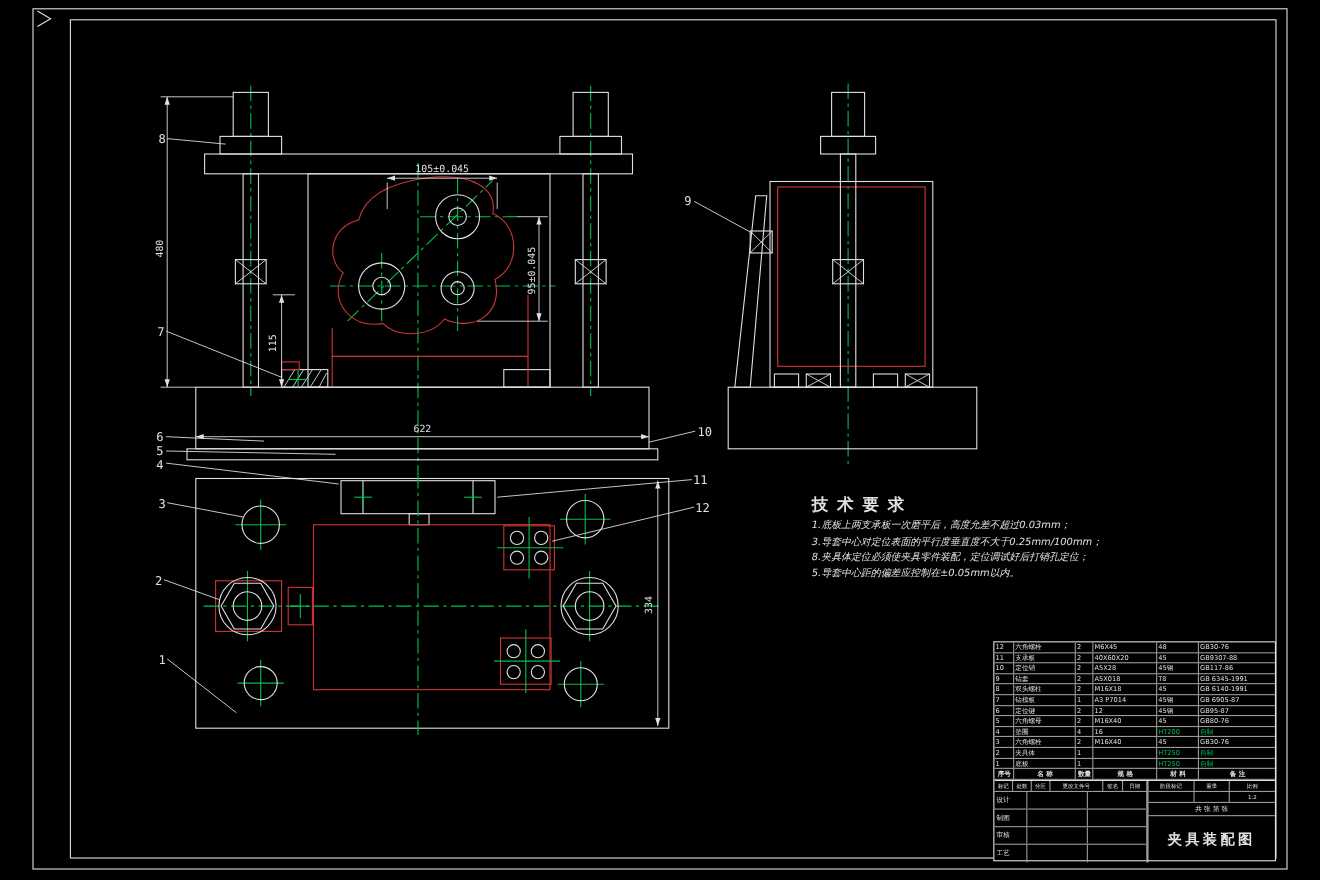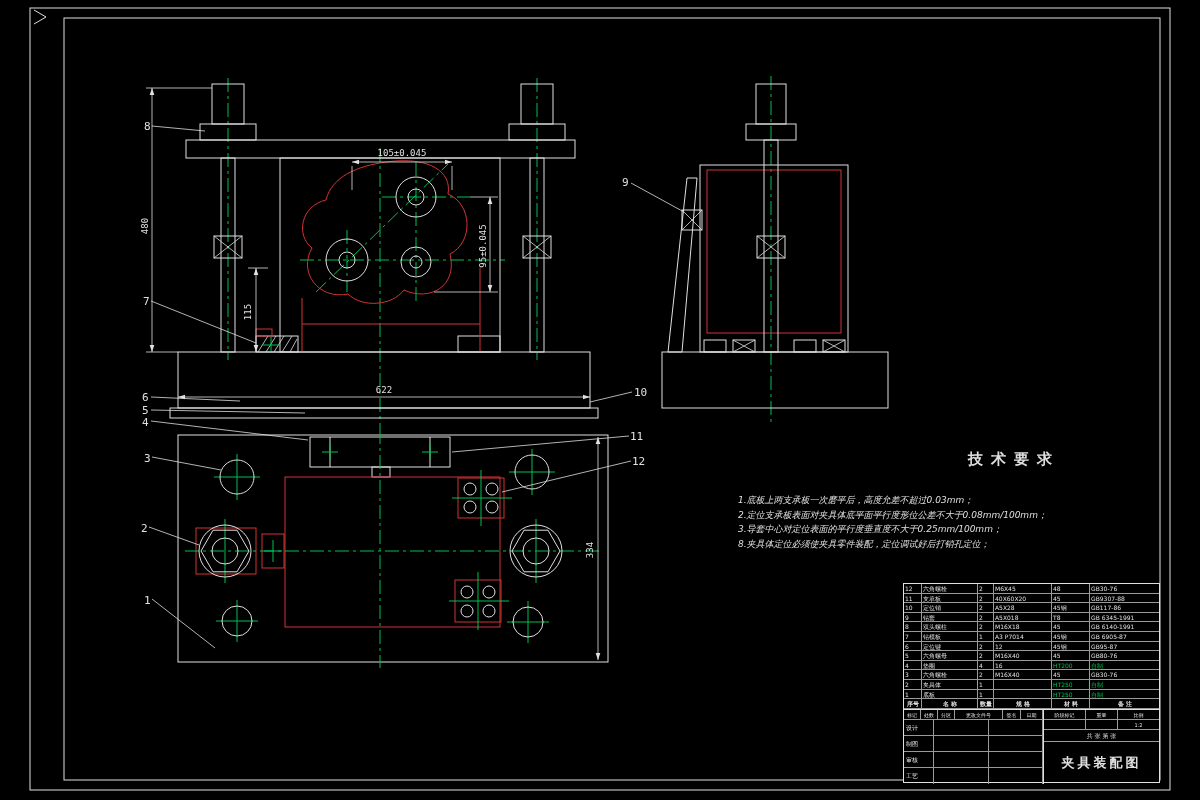--- a/index.html
+++ b/index.html
@@ -11,21 +11,21 @@
   svg text{font-family:"DejaVu Sans Mono","DejaVu Sans",monospace;}
   .sw{stroke:var(--line); fill:none; stroke-width:1;}
   .sr{stroke:var(--red); fill:none; stroke-width:1;}
   .sg{stroke:var(--green); fill:none; stroke-width:1;}
   .thin{stroke-width:0.8;}
   .cl line{stroke-dasharray:14 4 3 4;}
   .dim{fill:var(--line); font-size:9px;}
   .callout{fill:var(--line); font-size:11px;}
 
   .tech{position:absolute; left:738px; top:450px; width:322px;}
-  .tech-title{font-size:15px; font-weight:bold; letter-spacing:8px; text-align:right; margin-bottom:24px; color:var(--text);}
+  .tech-title{font-size:15px; font-weight:bold; letter-spacing:8px; text-align:left; margin-bottom:2px; color:var(--text);}
   .tech-line{font-size:9px; line-height:14.6px; white-space:nowrap; color:var(--text);font-style:italic;}
 
   .bom{position:absolute; left:903px; top:583px; width:257px; border:1px solid var(--line); background:var(--bg); font-size:6px;}
   .bom-rows{display:grid; grid-auto-rows:9.6px;}
   .bom-row{display:grid; grid-template-columns:18px 56px 16px 58px 38px 1fr;}
   .bom-cell{border-right:1px solid #9a9a9a; border-bottom:1px solid #9a9a9a; overflow:hidden; white-space:nowrap; padding-left:1px; line-height:9px; color:var(--text);}
   .bom-cell:last-child{border-right:none;}
   .bom-head{height:10px; font-weight:bold;}
   .bom-head .bom-cell{text-align:center; line-height:10px;}
   .gtxt{color:var(--green);}
@@ -287,23 +287,23 @@
     <text class="callout" x="622" y="186">9</text>
     <text class="callout" x="634" y="396">10</text>
     <text class="callout" x="630" y="440">11</text>
     <text class="callout" x="632" y="465">12</text>
   </g>
 </svg>
 
 <div class="tech">
   <div class="tech-title">技术要求</div>
   <div class="tech-line">1.底板上两支承板一次磨平后，高度允差不超过0.03mm；</div>
-  <div class="tech-line">2.定位支承板表面对夹具体底平面平行度形位公差不大于0.08mm/100mm；</div>
   <div class="tech-line">3.导套中心对定位表面的平行度垂直度不大于0.25mm/100mm；</div>
   <div class="tech-line">8.夹具体定位必须使夹具零件装配，定位调试好后打销孔定位；</div>
+  <div class="tech-line">5.导套中心距的偏差应控制在±0.05mm以内。</div>
 </div>
 
 <div class="bom">
   <div class="bom-rows">
         <div class="bom-row">
           <div class="bom-cell">12</div>
           <div class="bom-cell">六角螺栓</div>
           <div class="bom-cell">2</div>
           <div class="bom-cell">M6X45</div>
           <div class="bom-cell">48</div>

